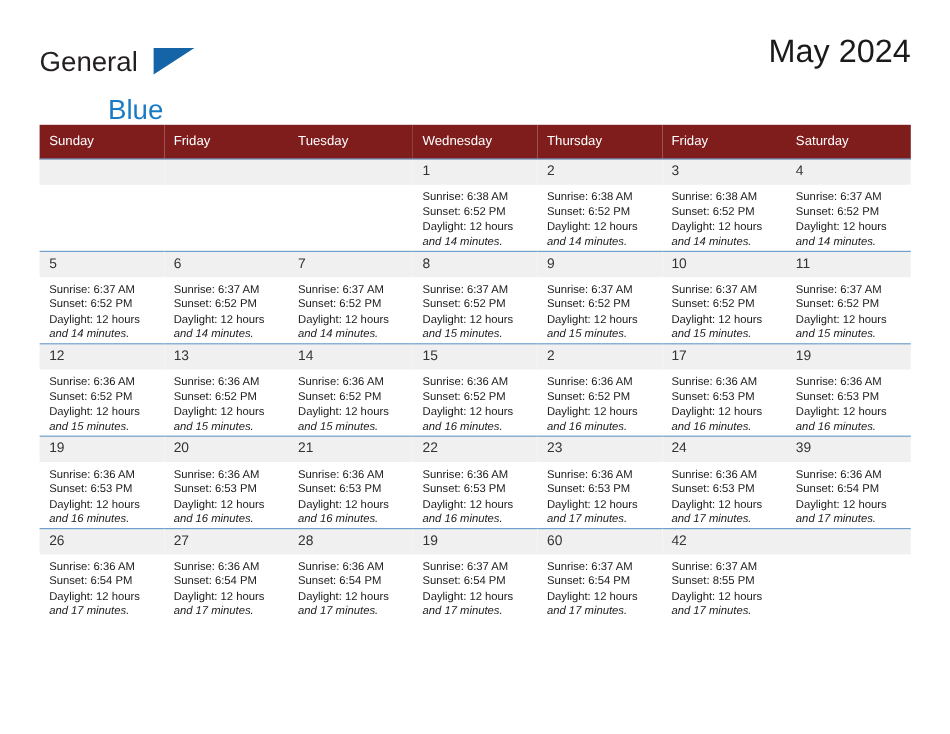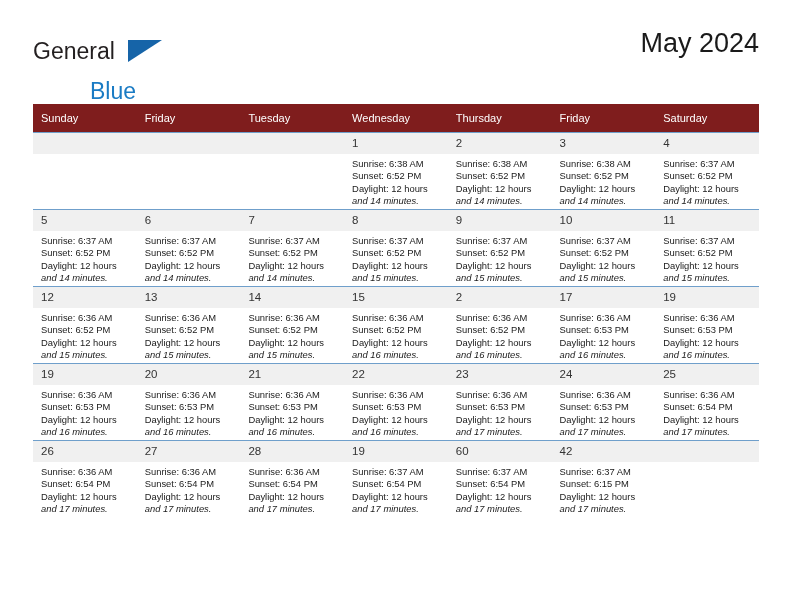--- a/index.html
+++ b/index.html
@@ -403,21 +403,21 @@
           <td>
             <span class="daynum">24</span>
             <div class="info">
               <div>Sunrise: 6:36 AM</div>
               <div>Sunset: 6:53 PM</div>
               <div>Daylight: 12 hours</div>
               <div class="dl-line2">and 17 minutes.</div>
             </div>
           </td>
           <td>
-            <span class="daynum">25</span>
+            <span class="daynum">39</span>
             <div class="info">
               <div>Sunrise: 6:36 AM</div>
               <div>Sunset: 6:54 PM</div>
               <div>Daylight: 12 hours</div>
               <div class="dl-line2">and 17 minutes.</div>
             </div>
           </td>
         </tr>
         <tr class="week-row">
           <td>
@@ -462,21 +462,21 @@
               <div>Sunrise: 6:37 AM</div>
               <div>Sunset: 6:54 PM</div>
               <div>Daylight: 12 hours</div>
               <div class="dl-line2">and 17 minutes.</div>
             </div>
           </td>
           <td>
             <span class="daynum">42</span>
             <div class="info">
               <div>Sunrise: 6:37 AM</div>
-              <div>Sunset: 6:15 PM</div>
+              <div>Sunset: 8:55 PM</div>
               <div>Daylight: 12 hours</div>
               <div class="dl-line2">and 17 minutes.</div>
             </div>
           </td>
           <td class="empty">
             <span class="daynum blank">&nbsp;</span>
           </td>
         </tr>
       </tbody>
   </table>

